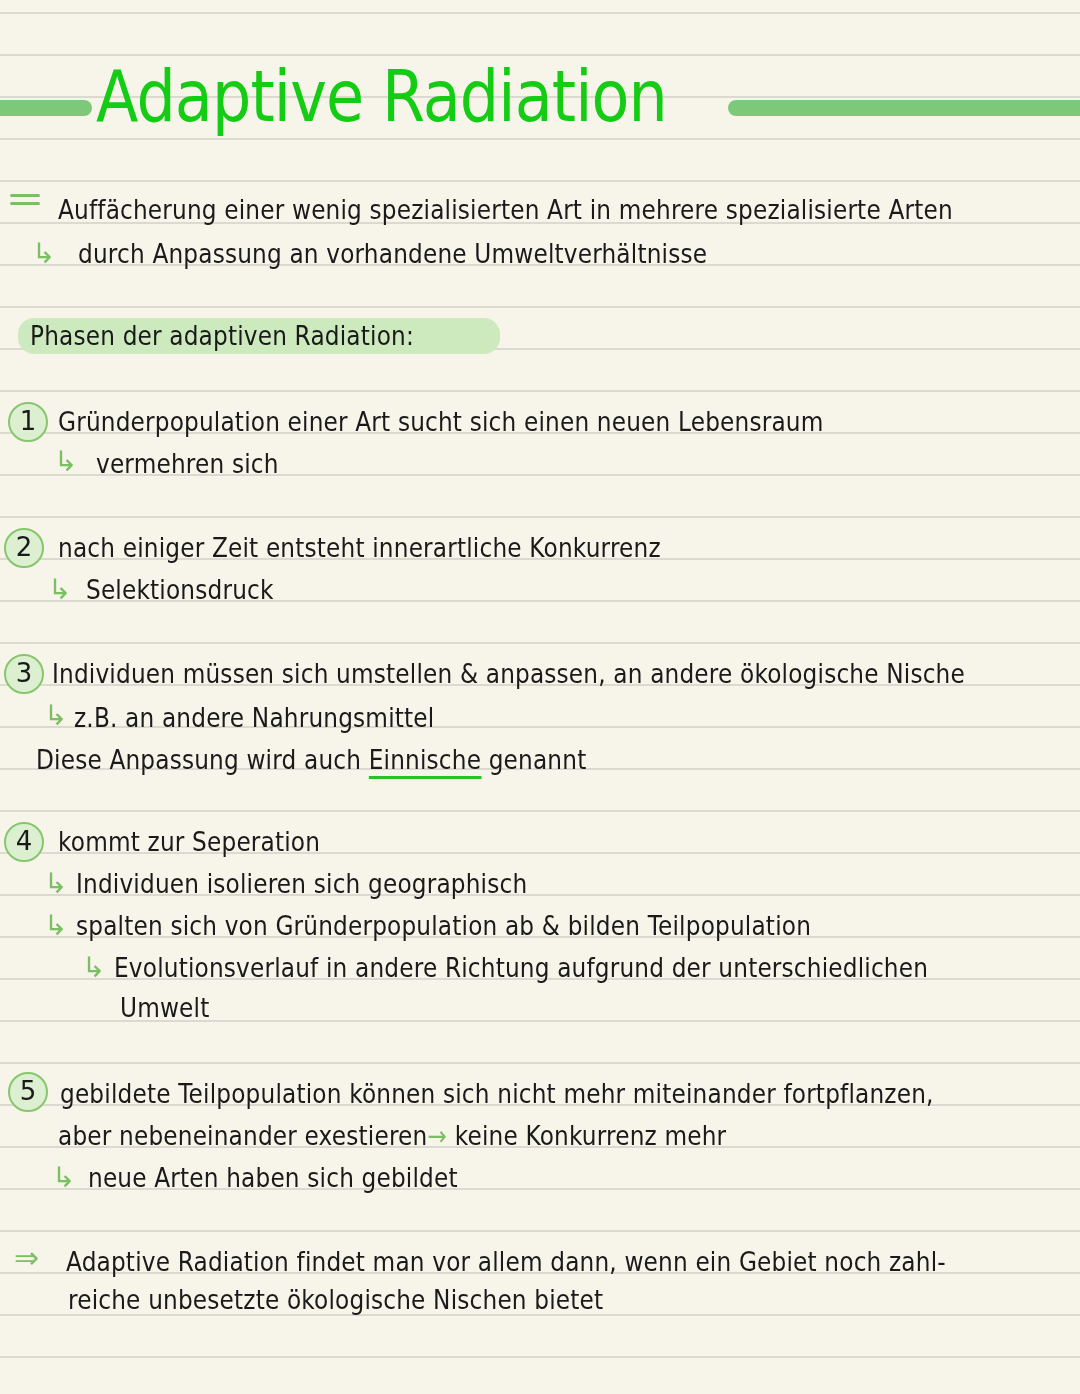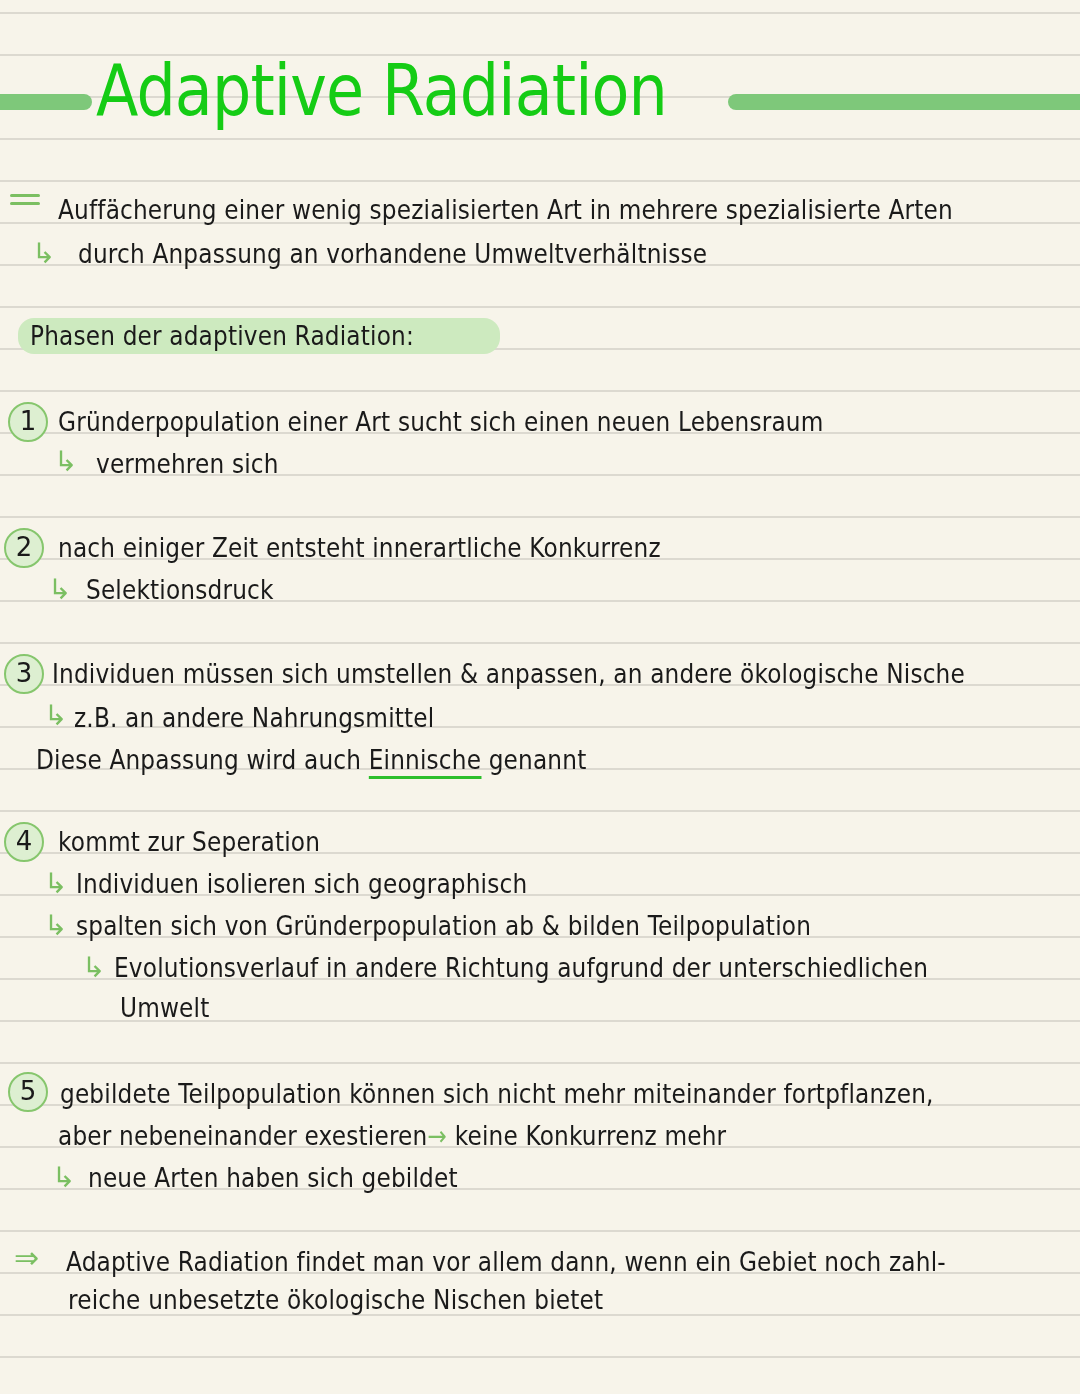--- a/index.html
+++ b/index.html
@@ -28,21 +28,21 @@
       transparent 12px,
       transparent 42px
     );
     background-size: 100% 42px;
     background-position: 0 2px;
   }
   
   .title-row {
     position: absolute;
     left: 0;
-    top: 40px;
+    top: 46px;
     width: 932px;
     height: 110px;
   }
   .title-bar-left {
     position: absolute;
     left: 0;
     top: 54px;
     width: 92px;
     height: 16px;
     border-radius: 0 8px 8px 0;

